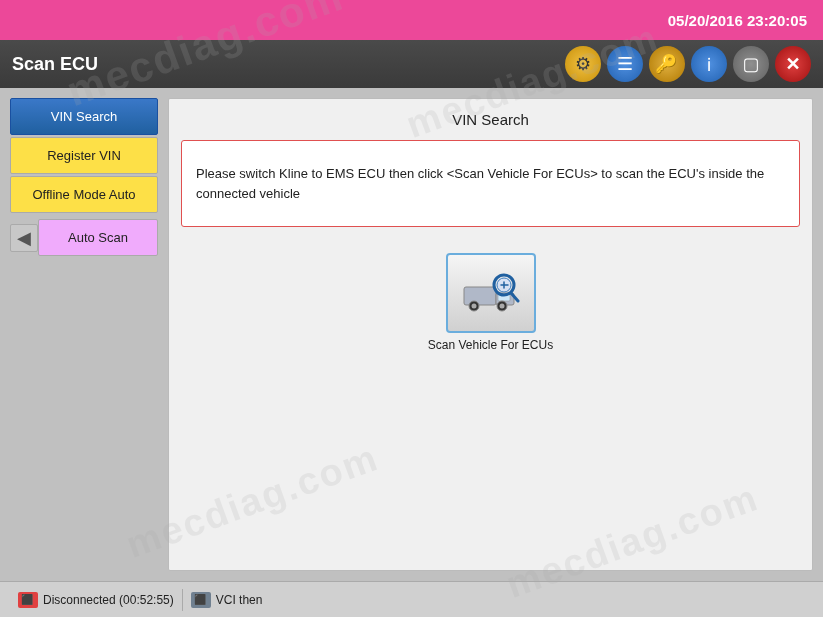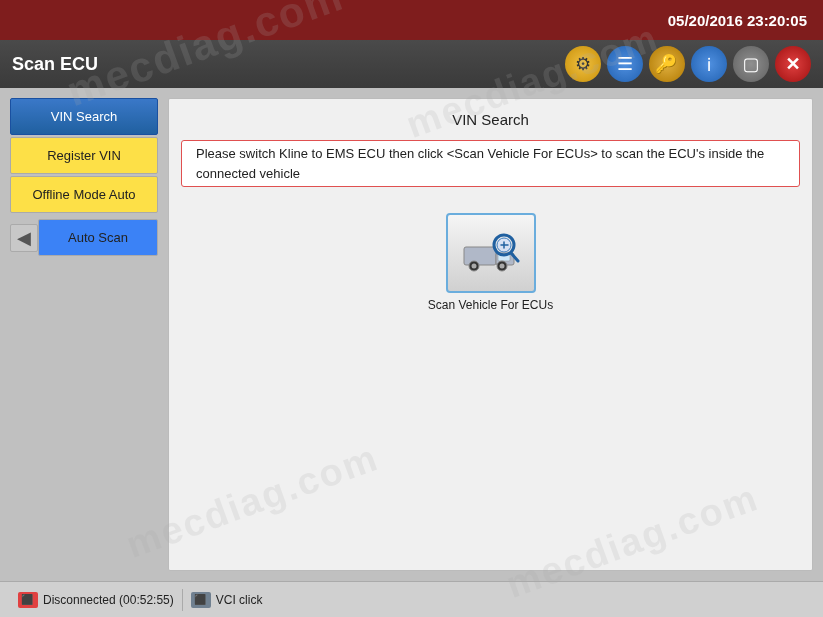--- a/index.html
+++ b/index.html
@@ -61,21 +61,21 @@
       font-weight: bold;
       transform: rotate(-20deg);
       letter-spacing: 2px;
       white-space: nowrap;
       position: absolute;
       top: 520px; left: 500px;
     }
 
     
     .top-bar {
-      background: #7f1d1d;
+      background: #ec4899;
       height: 40px;
       display: flex;
       align-items: center;
       justify-content: flex-end;
       padding: 0 16px;
     }
     .datetime {
       color: white;
       font-size: 15px;
       font-weight: bold;
@@ -165,21 +165,21 @@
       align-items: center;
       justify-content: center;
       cursor: pointer;
       font-size: 18px;
       color: #555;
       flex-shrink: 0;
     }
     .sidebar-auto-scan {
       flex: 1;
       padding: 10px 12px;
-      background: #3b82f6;
+      background: #f0abfc;
       border: 1px solid #aaa;
       cursor: pointer;
       font-size: 13px;
       color: #222;
       text-align: center;
       border-radius: 2px;
       display: flex;
       align-items: center;
       justify-content: center;
     }
@@ -198,21 +198,21 @@
       text-align: center;
       font-size: 15px;
       color: #222;
       padding: 12px;
       font-weight: normal;
     }
     .instruction-box {
       margin: 0 12px 16px 12px;
       border: 1.5px solid #e05050;
       border-radius: 3px;
-      padding: 3px 14px;
+      padding: 23px 14px;
       font-size: 13px;
       color: #222;
       line-height: 1.5;
       background: #fff;
     }
 
     
     .scan-button-area {
       display: flex;
       flex-direction: column;
@@ -362,15 +362,15 @@
 </div>
 
 <div class="status-bar">
   <div class="status-segment">
     <span class="status-icon-disconnected">⬛</span>
     <span>Disconnected (00:52:55)</span>
   </div>
   <div class="status-divider"></div>
   <div class="status-segment">
     <span class="status-icon-vci">⬛</span>
-    <span>VCI click</span>
+    <span>VCI then</span>
   </div>
 </div>
 
 </body></html>

